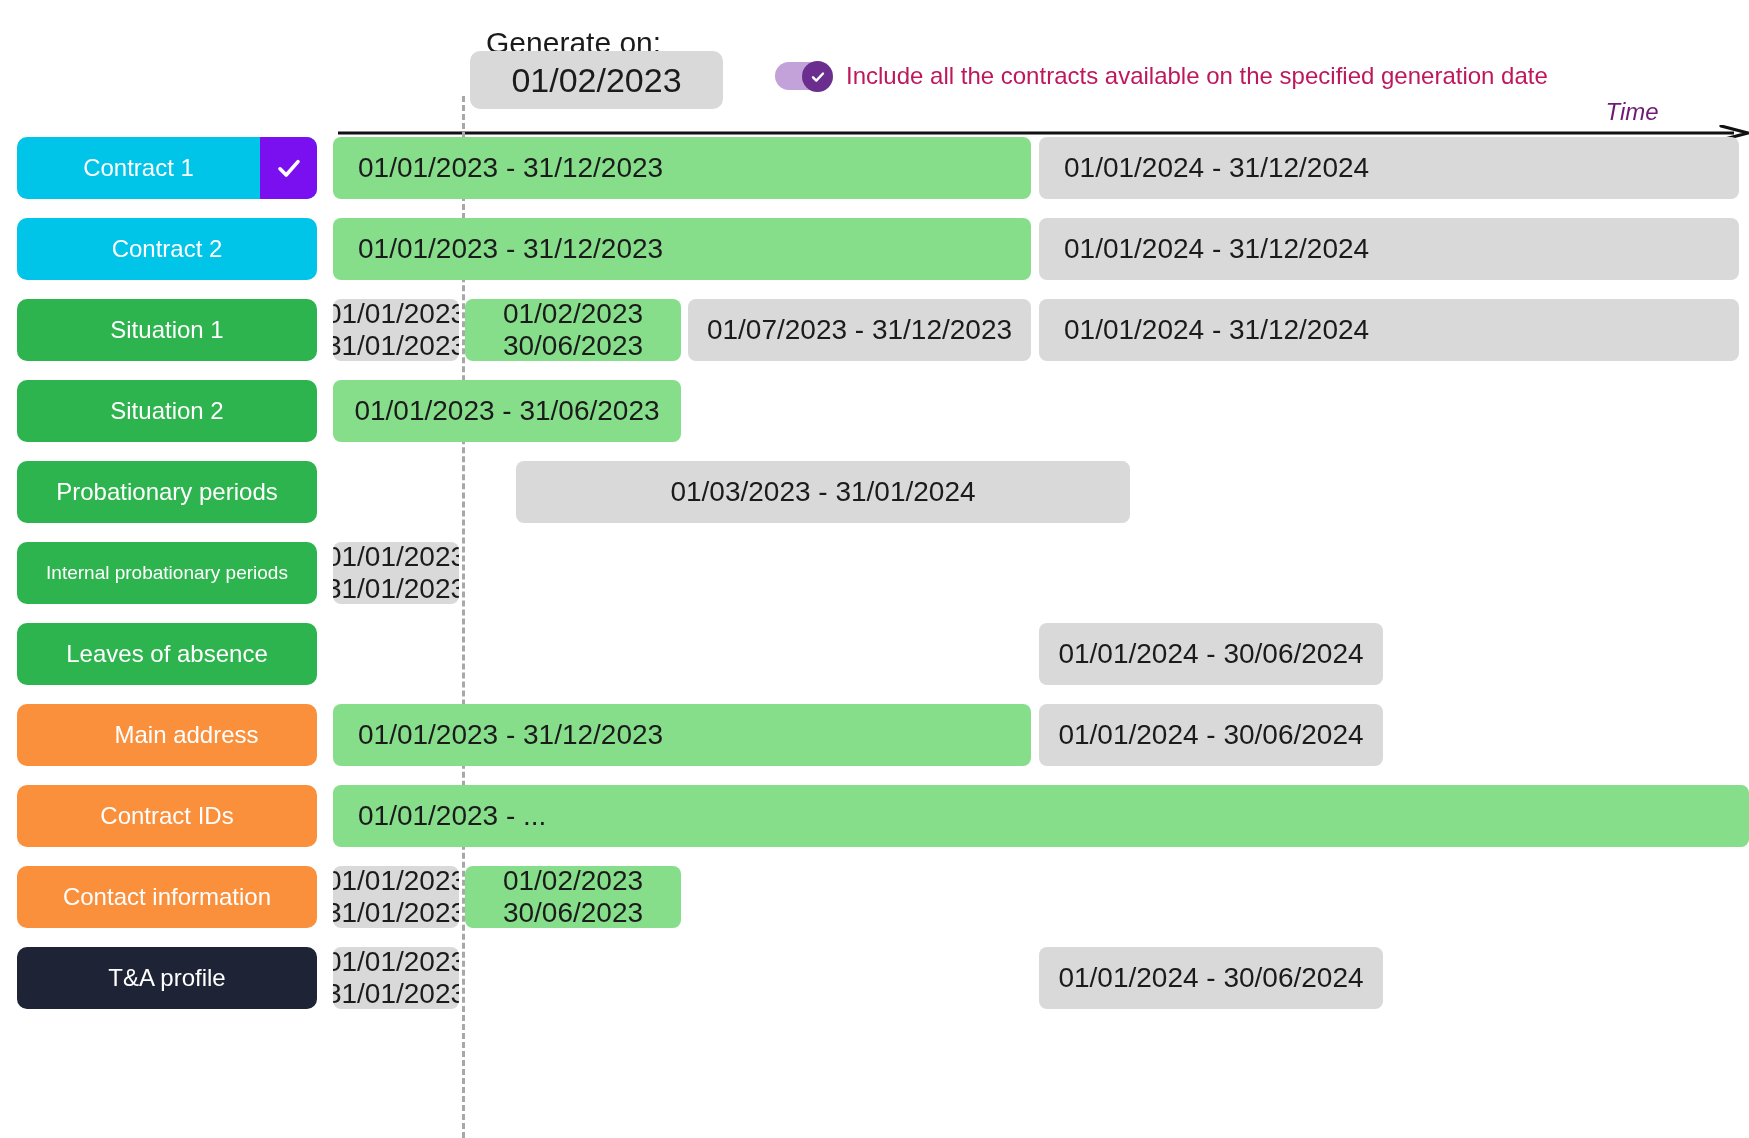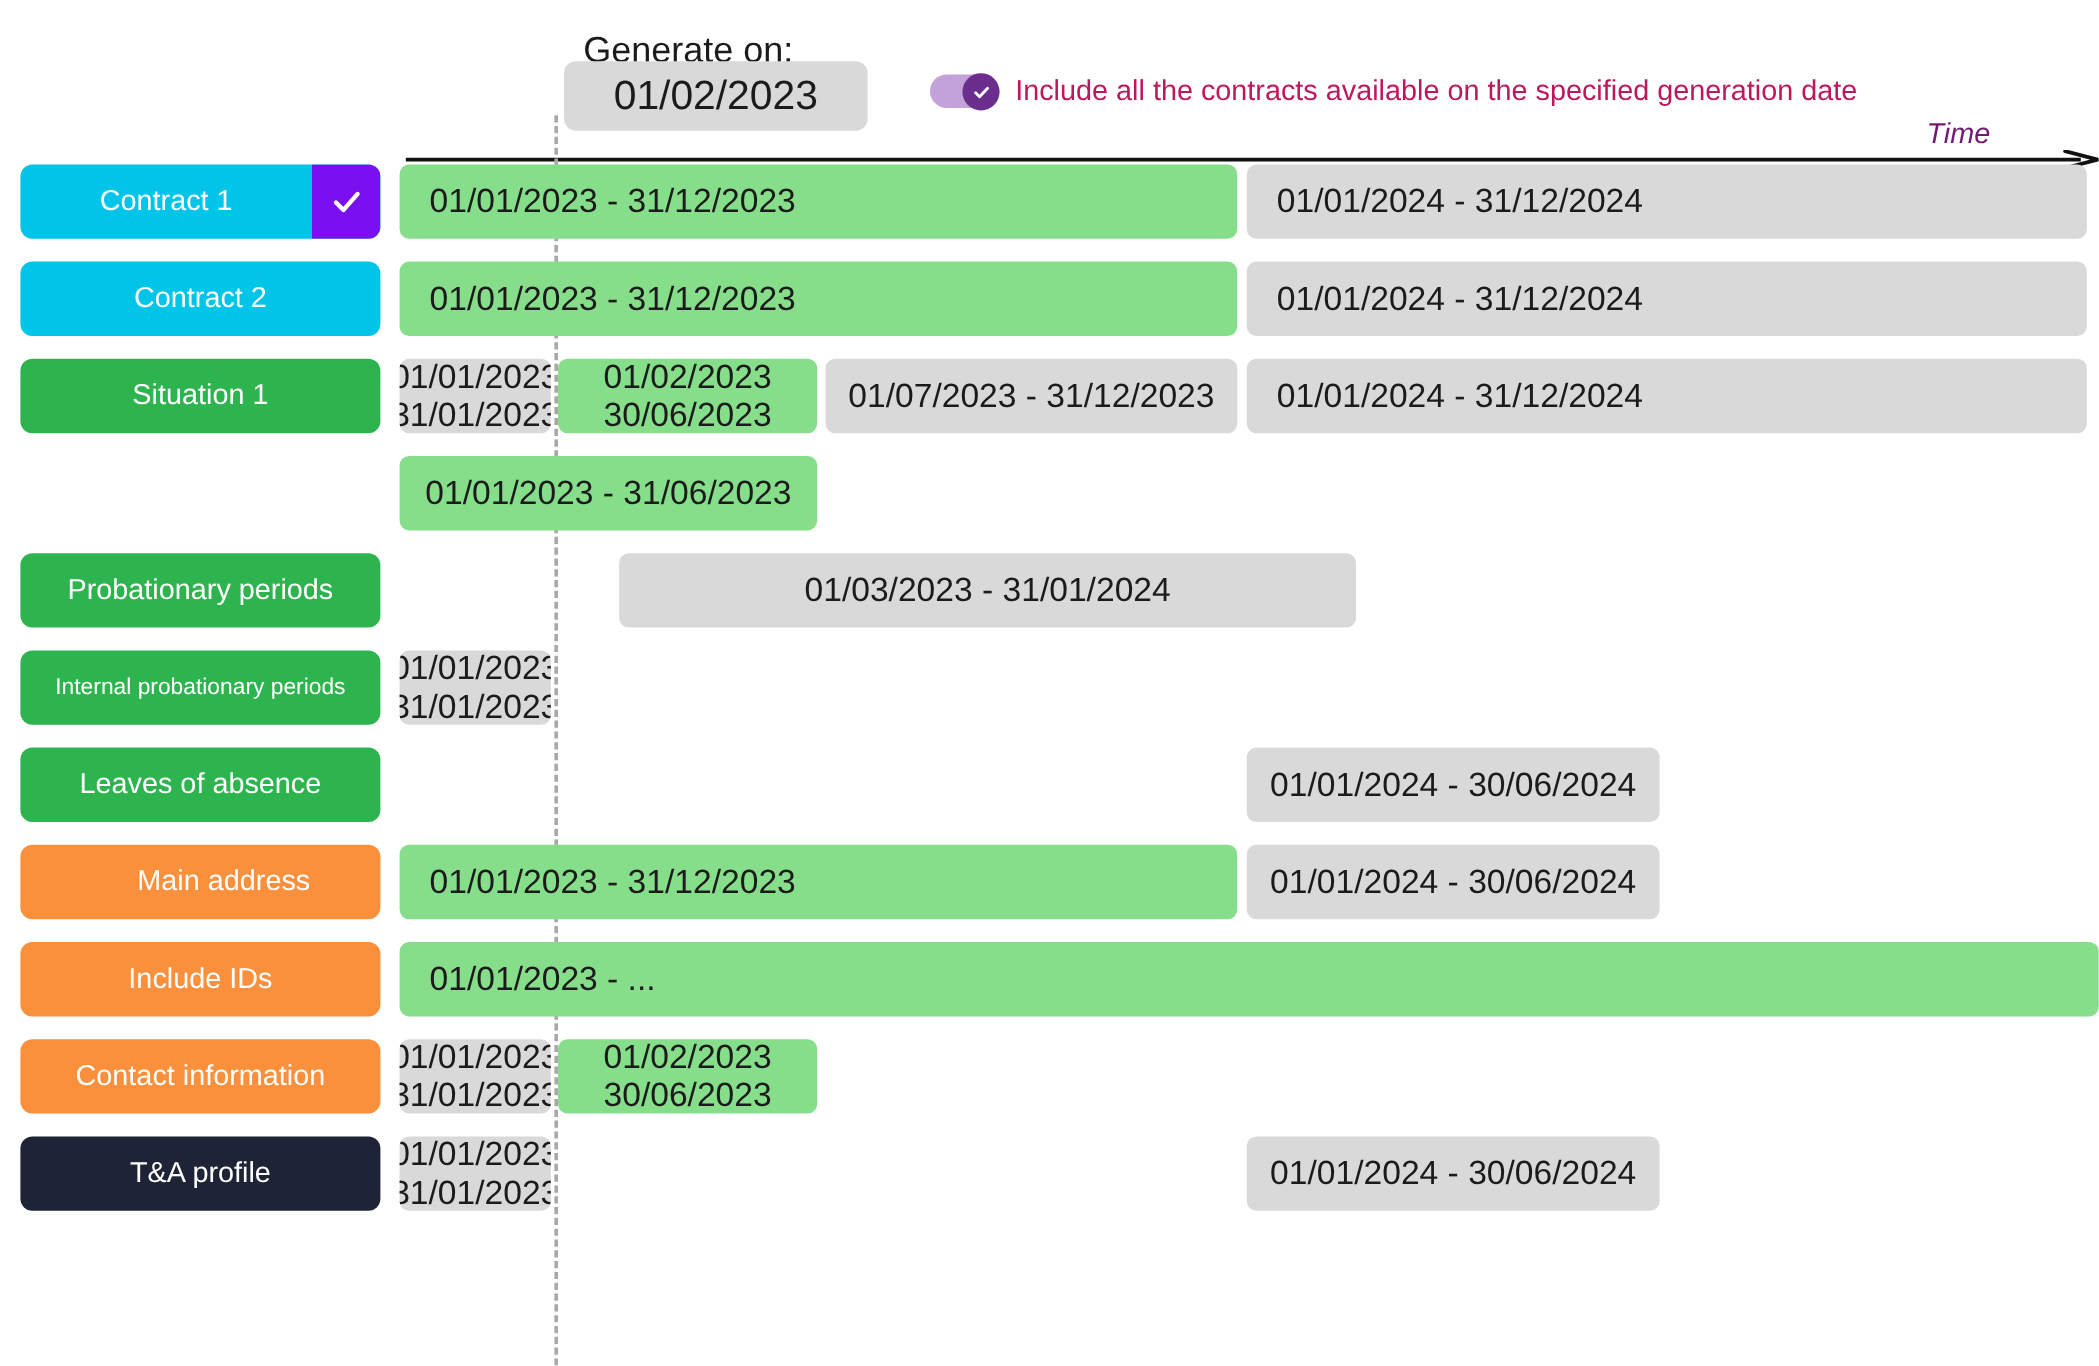--- a/index.html
+++ b/index.html
@@ -216,20 +216,23 @@
         <span class="label-text">Situation 1</span>
       </div>
       <div class="bar grey center" style="left: 333px; width: 126px;">01/01/2023
 31/01/2023</div>
       <div class="bar green center" style="left: 465px; width: 216px;">01/02/2023
 30/06/2023</div>
       <div class="bar grey center" style="left: 688px; width: 343px;">01/07/2023 - 31/12/2023</div>
       <div class="bar grey left" style="left: 1039px; width: 700px;">01/01/2024 - 31/12/2024</div>
     </div>
     <div class="row" style="top: 380px;">
+      <div class="row-label" style="background: rgb(46, 180, 78);">
+        <span class="label-text">Situation 2</span>
+      </div>
       <div class="bar green center" style="left: 333px; width: 348px;">01/01/2023 - 31/06/2023</div>
     </div>
     <div class="row" style="top: 461px; padding-left: 16px;">
       <div class="row-label" style="background: rgb(46, 180, 78);">
         <span class="label-text">Probationary periods</span>
       </div>
       <div class="bar grey center" style="left: 516px; width: 614px;">01/03/2023 - 31/01/2024</div>
     </div>
     <div class="row" style="top: 542px;">
       <div class="row-label small-text" style="background: rgb(46, 180, 78);">
@@ -246,21 +249,21 @@
     </div>
     <div class="row" style="top: 704px;">
       <div class="row-label" style="background: rgb(250, 144, 60); padding-left: 39px;">
         <span class="label-text">Main address</span>
       </div>
       <div class="bar green left" style="left: 333px; width: 698px;">01/01/2023 - 31/12/2023</div>
       <div class="bar grey center" style="left: 1039px; width: 344px;">01/01/2024 - 30/06/2024</div>
     </div>
     <div class="row" style="top: 785px;">
       <div class="row-label" style="background: rgb(250, 144, 60);">
-        <span class="label-text">Include IDs</span>
+        <span class="label-text">Contract IDs</span>
       </div>
       <div class="bar green left" style="left: 333px; width: 1416px;">01/01/2023 - ...</div>
     </div>
     <div class="row" style="top: 866px;">
       <div class="row-label" style="background: rgb(250, 144, 60);">
         <span class="label-text">Contact information</span>
       </div>
       <div class="bar grey center" style="left: 333px; width: 126px;">01/01/2023
 31/01/2023</div>
       <div class="bar green center" style="left: 465px; width: 216px;">01/02/2023

